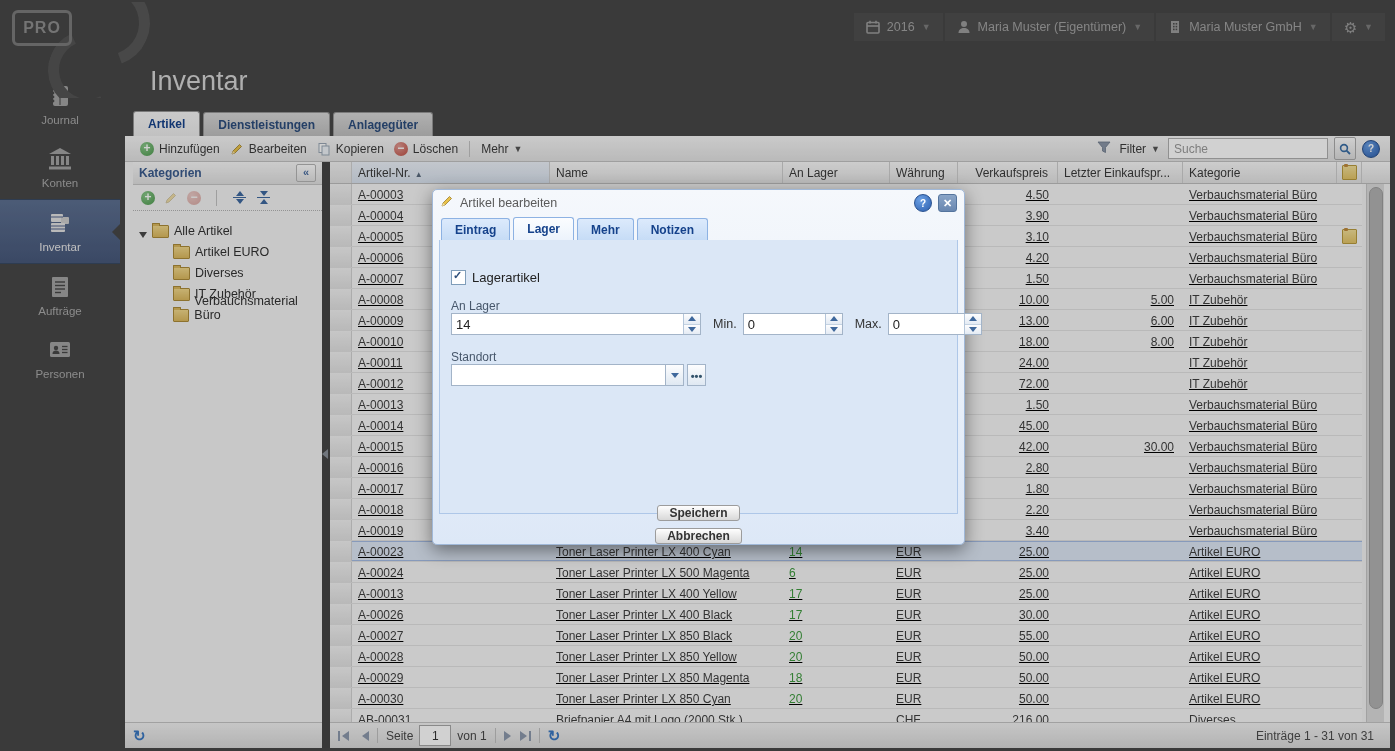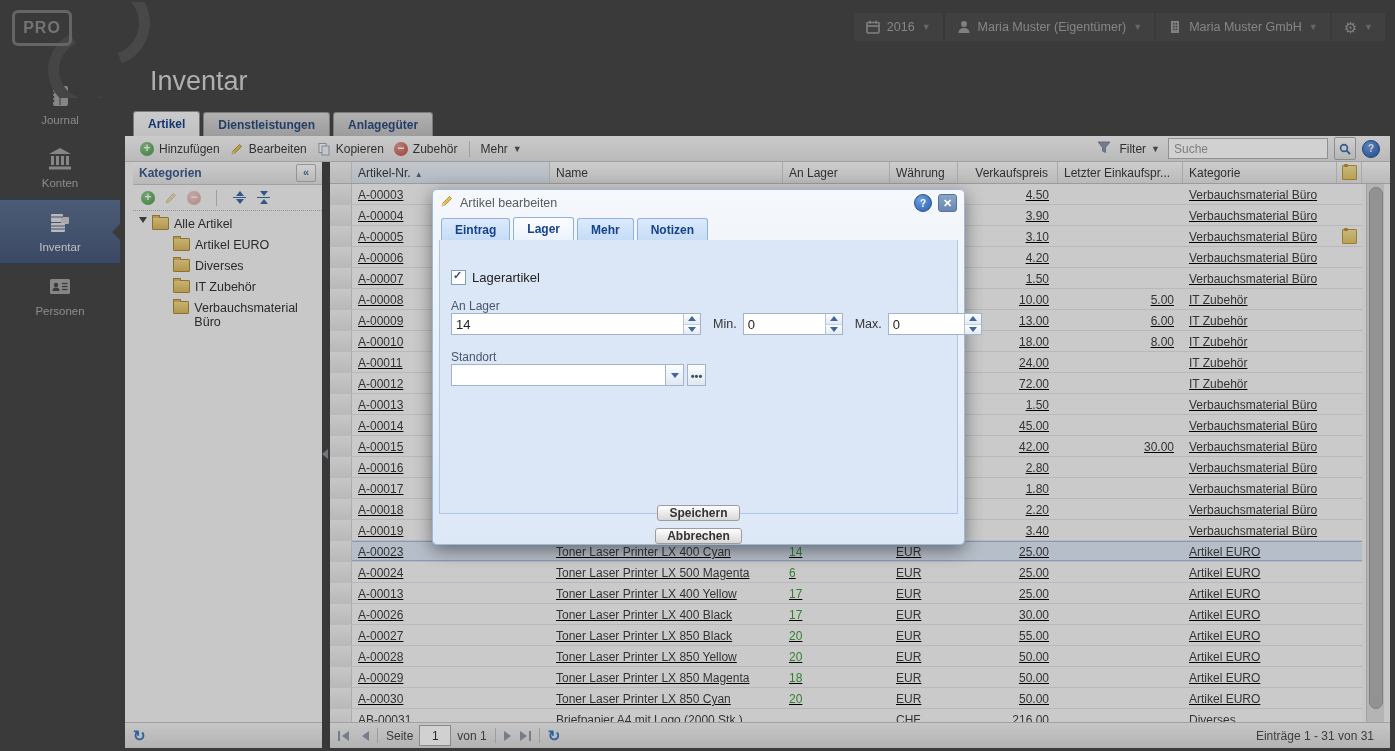--- a/index.html
+++ b/index.html
@@ -72,21 +72,21 @@
                 color:#4a6da0;font-size:11px;font-weight:bold;line-height:14px;text-align:center;cursor:pointer;}
   .cat-tools{height:25px;border-bottom:1px dotted #b4b4b4;display:flex;align-items:center;gap:9px;padding:0 8px;}
   .exic{width:15px;height:13px;position:relative;display:inline-block;}
   .exic .bar{position:absolute;left:1px;right:1px;top:6px;height:1px;background:#3f6aa0;}
   .exic .u{position:absolute;left:4px;width:0;height:0;border-left:4px solid transparent;border-right:4px solid transparent;}
   .exic.expand .u.t{top:0;border-bottom:5px solid #3f6aa0;}
   .exic.expand .u.b{bottom:0;border-top:5px solid #3f6aa0;}
   .exic.collapse .u.t{top:0;border-top:5px solid #3f6aa0;}
   .exic.collapse .u.b{bottom:0;border-bottom:5px solid #3f6aa0;}
   .tree{padding-top:6px;font-size:12.5px;color:#333;}
-  .tree-row{height:21px;display:flex;align-items:flex-start;gap:5px;padding-left:6px;cursor:pointer;}
+  .tree-row{height:21px;display:flex;align-items:flex-end;gap:5px;padding-left:6px;cursor:pointer;}
   .tree-row.child{padding-left:40px;}
   .tcaret{width:0;height:0;border-left:4px solid transparent;border-right:4px solid transparent;border-top:6px solid #4a4a4a;}
   .folder{width:15px;height:11px;background:linear-gradient(#f2d98c,#dcb95f);border:1px solid #ad8c39;border-radius:1px;position:relative;}
   .folder:before{content:"";position:absolute;left:-1px;top:-3px;width:6px;height:2px;background:#dcb95f;
                  border:1px solid #ad8c39;border-bottom:none;border-radius:1px 1px 0 0;}
   .catfooter{position:absolute;left:125px;top:722px;width:197px;height:26px;box-sizing:border-box;
              background:linear-gradient(#f2f2f2,#dadada);border-top:1px solid #c5c5c5;
              display:flex;align-items:center;padding:0 8px;}
   .refresh{color:#3a78c2;font-size:15px;font-weight:bold;cursor:pointer;line-height:1;}
 
@@ -267,20 +267,30 @@
           <rect x="4" y="13" width="14" height="9" rx="1" fill="#e2e2e2"></rect>
           <line x1="4" y1="7" x2="16" y2="7" stroke="#51628a" stroke-width="1"></line>
           <line x1="4" y1="16" x2="18" y2="16" stroke="#51628a" stroke-width="1"></line>
           <line x1="4" y1="19" x2="18" y2="19" stroke="#51628a" stroke-width="1"></line>
         </svg>
       <span class="slabel">Inventar</span>
       <span class="side-arrow"></span>
     </div>
     <div class="side-item">
       <svg width="26" height="26" viewBox="0 0 26 26">
+          <rect x="5" y="3" width="16" height="20" rx="1" fill="#a4a4a4"></rect>
+          <line x1="8" y1="8" x2="18" y2="8" stroke="#474747" stroke-width="1.4"></line>
+          <line x1="8" y1="11.5" x2="18" y2="11.5" stroke="#474747" stroke-width="1.4"></line>
+          <line x1="8" y1="15" x2="18" y2="15" stroke="#474747" stroke-width="1.4"></line>
+          <line x1="8" y1="18.5" x2="14" y2="18.5" stroke="#474747" stroke-width="1.4"></line>
+        </svg>
+      <span class="slabel">Aufträge</span>
+    </div>
+    <div class="side-item">
+      <svg width="26" height="26" viewBox="0 0 26 26">
           <rect x="3" y="5" width="20" height="15" rx="1.5" fill="#a4a4a4"></rect>
           <circle cx="9" cy="11" r="2.2" fill="#474747"></circle>
           <path d="M5.5 17 C5.5 14.5 7 13.6 9 13.6 C11 13.6 12.5 14.5 12.5 17 Z" fill="#474747"></path>
           <line x1="15" y1="9.5" x2="20.5" y2="9.5" stroke="#474747" stroke-width="1.3"></line>
           <line x1="15" y1="12.5" x2="20.5" y2="12.5" stroke="#474747" stroke-width="1.3"></line>
           <line x1="15" y1="15.5" x2="20.5" y2="15.5" stroke="#474747" stroke-width="1.3"></line>
         </svg>
       <span class="slabel">Personen</span>
     </div>
   </div>
@@ -311,21 +321,21 @@
       <span class="ic-copy">
         <svg width="14" height="14" viewBox="0 0 14 14">
             <rect x="2" y="1.5" width="7" height="9" fill="#fff" stroke="#9aa7b5" stroke-width="1"></rect>
             <rect x="5" y="4" width="7" height="9" fill="#eef3f8" stroke="#9aa7b5" stroke-width="1"></rect>
           </svg>
       </span>
       <span>Kopieren</span>
     </div>
     <div class="tbtn">
       <span class="ic-del">−</span>
-      <span>Zubehör</span>
+      <span>Löschen</span>
     </div>
     <div class="tsep"></div>
     <div class="tbtn">
       <span>Mehr</span>
       <span class="caret">▼</span>
     </div>
     <div class="toolbar-right">
       <span>
         <svg width="14" height="13" viewBox="0 0 14 13">
             <path d="M1 1 L13 1 L8.5 6.5 L8.5 11.5 L5.5 10 L5.5 6.5 Z" fill="#8b97a8" stroke="#6d7a8c" stroke-width="0.8"></path>

